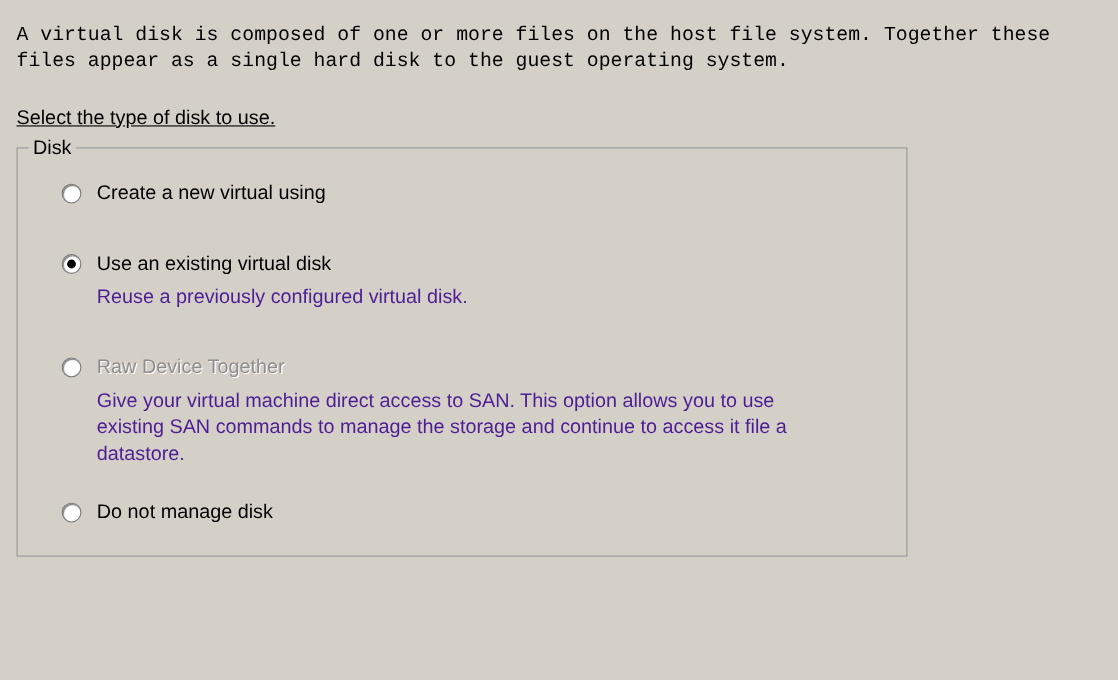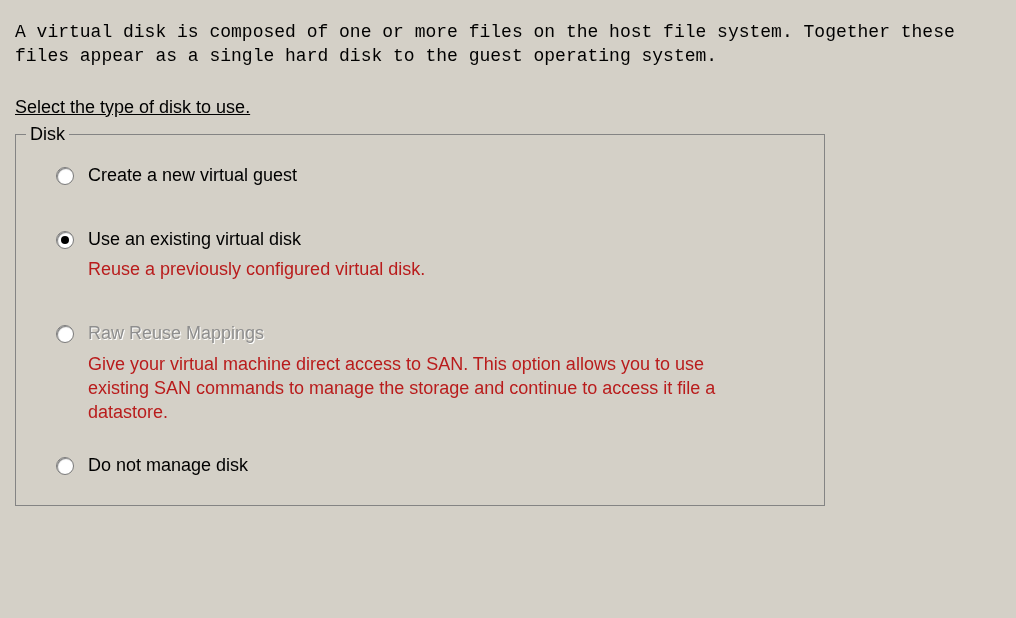--- a/index.html
+++ b/index.html
@@ -79,21 +79,21 @@
     }
     .radio-content {
       flex: 1;
     }
     .radio-label-main {
       line-height: 1.35;
     }
     .radio-desc {
       margin-top: 6px;
       line-height: 1.35;
-      color: #b91c1c;
+      color: #4c1d95;
       max-width: 640px;
     }
     .spacer-lg {
       height: 28px;
     }
     .spacer-md {
       height: 16px;
     }
   </style>
 </head>
@@ -102,40 +102,40 @@
 <p class="intro-text">A virtual disk is composed of one or more files on the host file system. Together these files appear as a single hard disk to the guest operating system.</p>
 
 <p class="prompt-text">Select the type of disk to use.</p>
 
 <div class="fieldset">
   <span class="legend">Disk</span>
 
   <div class="radio-option">
     <span class="radio-circle"></span>
     <div class="radio-content">
-      <div class="radio-label-main">Create a new virtual guest</div>
+      <div class="radio-label-main">Create a new virtual using</div>
     </div>
   </div>
 
   <div class="spacer-lg"></div>
 
   <div class="radio-option">
     <span class="radio-circle selected"></span>
     <div class="radio-content">
       <div class="radio-label-main">Use an existing virtual disk</div>
       <div class="radio-desc">Reuse a previously configured virtual disk.</div>
     </div>
   </div>
 
   <div class="spacer-lg"></div>
 
   <div class="radio-option disabled">
     <span class="radio-circle"></span>
     <div class="radio-content">
-      <div class="radio-label-main">Raw Reuse Mappings</div>
+      <div class="radio-label-main">Raw Device Together</div>
       <div class="radio-desc">Give your virtual machine direct access to SAN. This option allows you to use existing SAN commands to manage the storage and continue to access it file a datastore.</div>
     </div>
   </div>
 
   <div class="spacer-md"></div>
 
   <div class="radio-option">
     <span class="radio-circle"></span>
     <div class="radio-content">
       <div class="radio-label-main">Do not manage disk</div>

